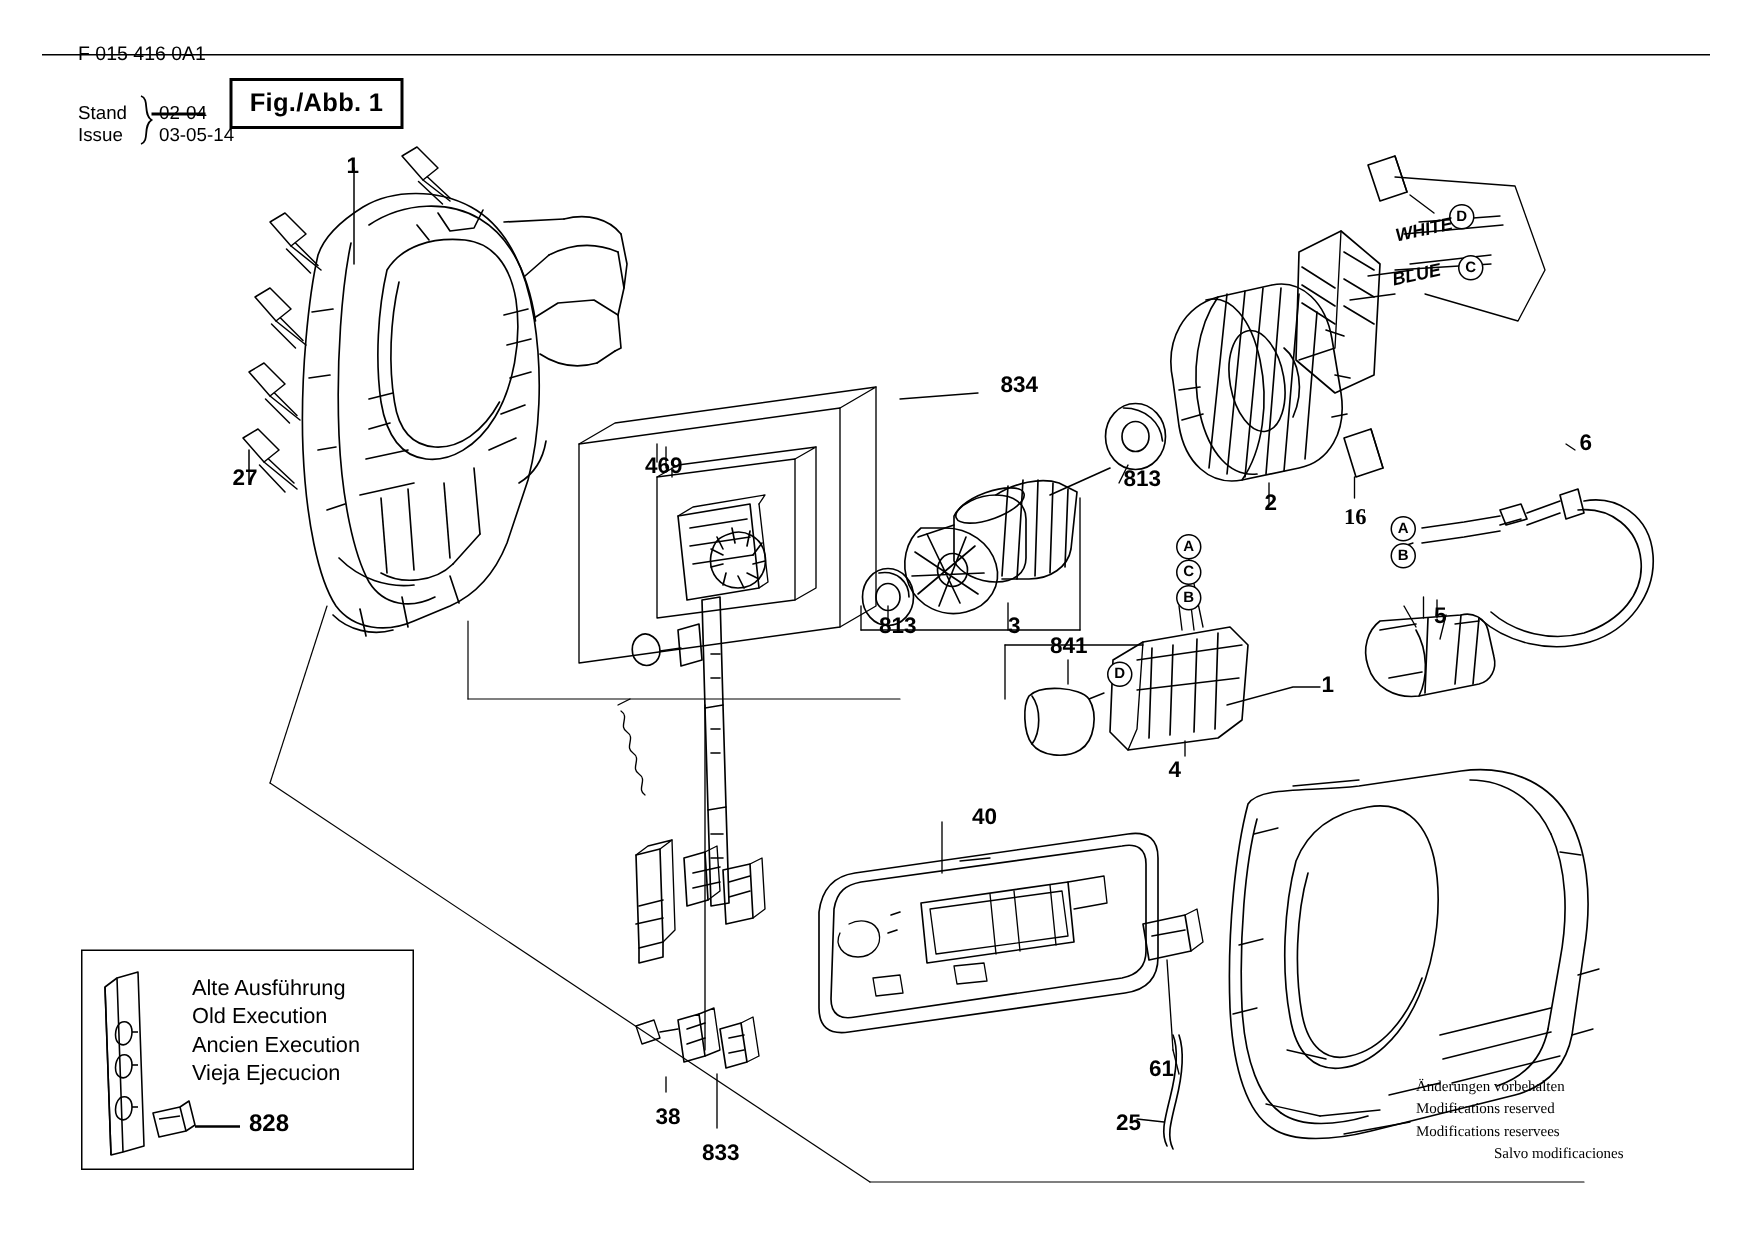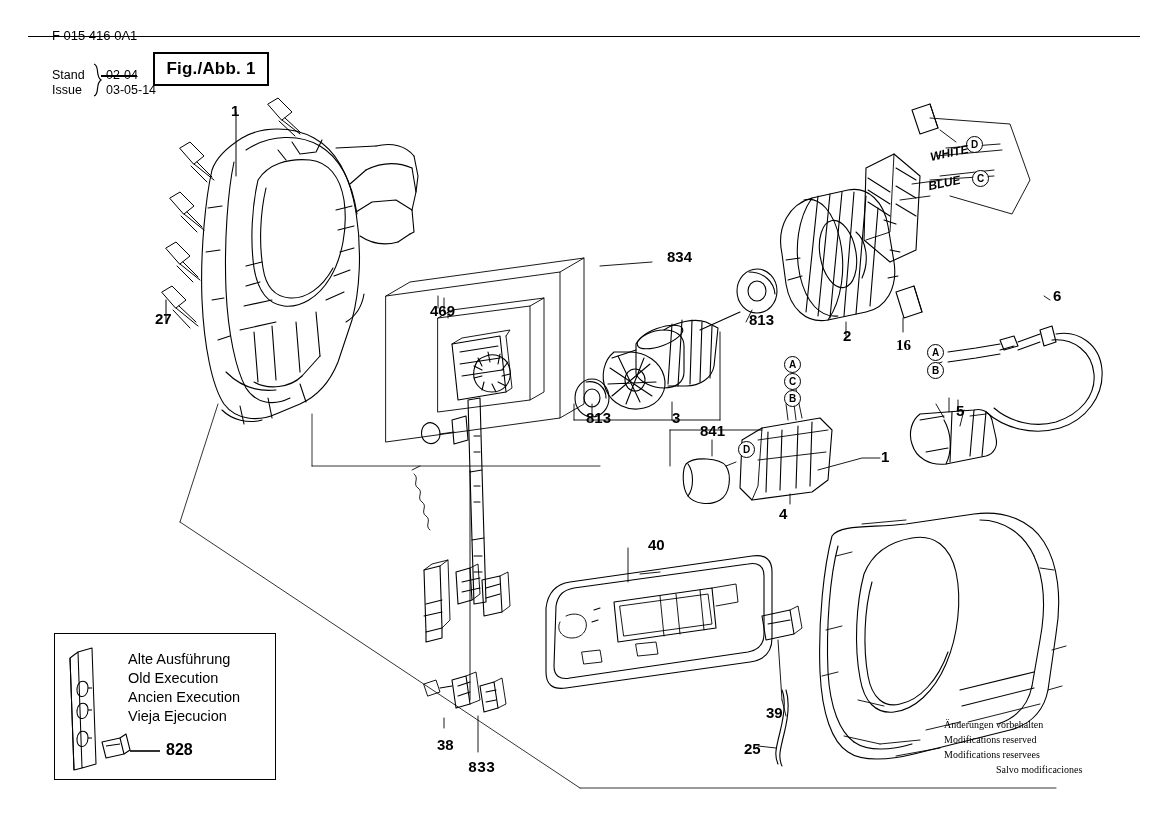--- a/index.html
+++ b/index.html
@@ -471,24 +471,24 @@
   <div class="lbl" style="left:586px; top:410px;">813</div>
   <div class="lbl" style="left:672px; top:410px;">3</div>
   <div class="lbl" style="left:843px; top:328px;">2</div>
   <div class="lbl" style="left:896px; top:338px;font-family:Liberation Serif, serif;">16</div>
   <div class="lbl" style="left:1053px; top:288px;">6</div>
   <div class="lbl" style="left:956px; top:403px;">5</div>
   <div class="lbl" style="left:700px; top:423px;">841</div>
   <div class="lbl" style="left:779px; top:506px;">4</div>
   <div class="lbl" style="left:881px; top:449px;">1</div>
   <div class="lbl" style="left:624px; top:537px;margin-left:24px;">40</div>
-  <div class="lbl" style="left:766px; top:705px;">39</div>
+  <div class="lbl" style="left:766px; top:705px;">61</div>
   <div class="lbl" style="left:744px; top:741px;">25</div>
   <div class="lbl" style="left:437px; top:737px;">38</div>
-  <div class="lbl" style="left:468px; top:761px;font-family:Liberation Mono, monospace;">833</div>
+  <div class="lbl" style="left:468px; top:761px;">833</div>
 
   <div class="circ" style="left:966px; top:136px;">D</div>
   <div class="circ" style="left:972px; top:170px;">C</div>
   <div class="circ" style="left:784px; top:356px;">A</div>
   <div class="circ" style="left:784px; top:373px;">C</div>
   <div class="circ" style="left:784px; top:390px;">B</div>
   <div class="circ" style="left:738px; top:441px;">D</div>
   <div class="circ" style="left:927px; top:344px;">A</div>
   <div class="circ" style="left:927px; top:362px;">B</div>
 

